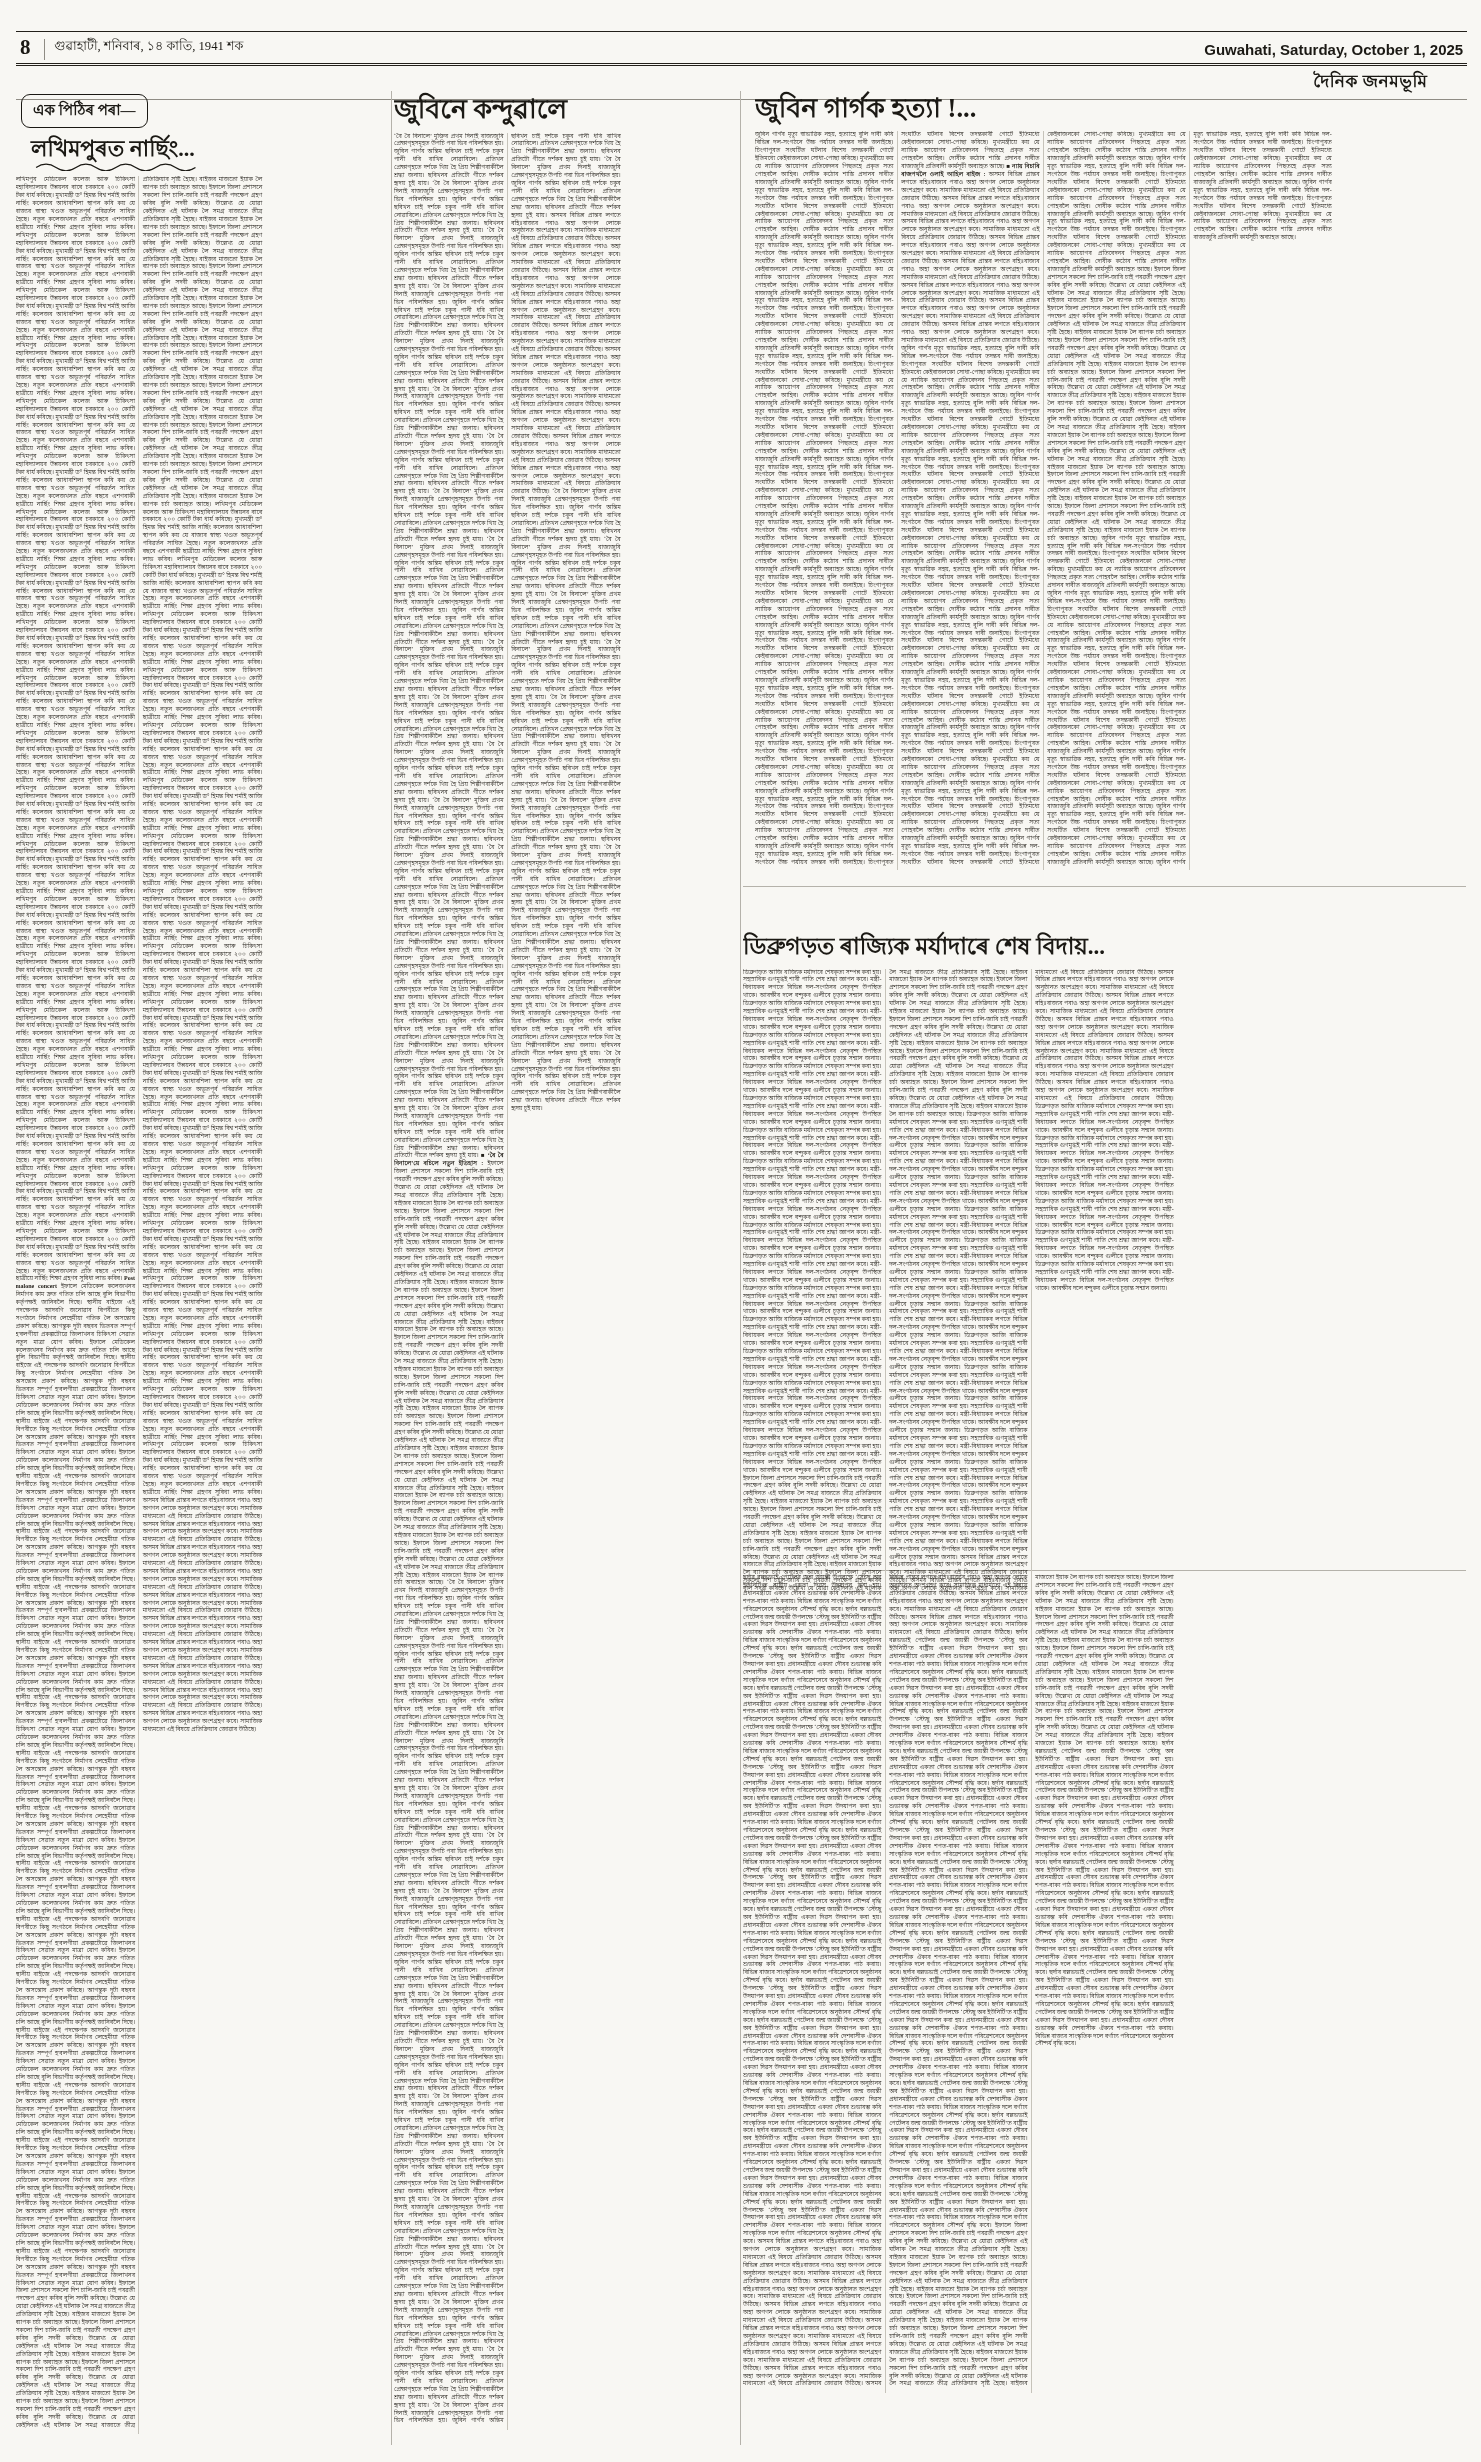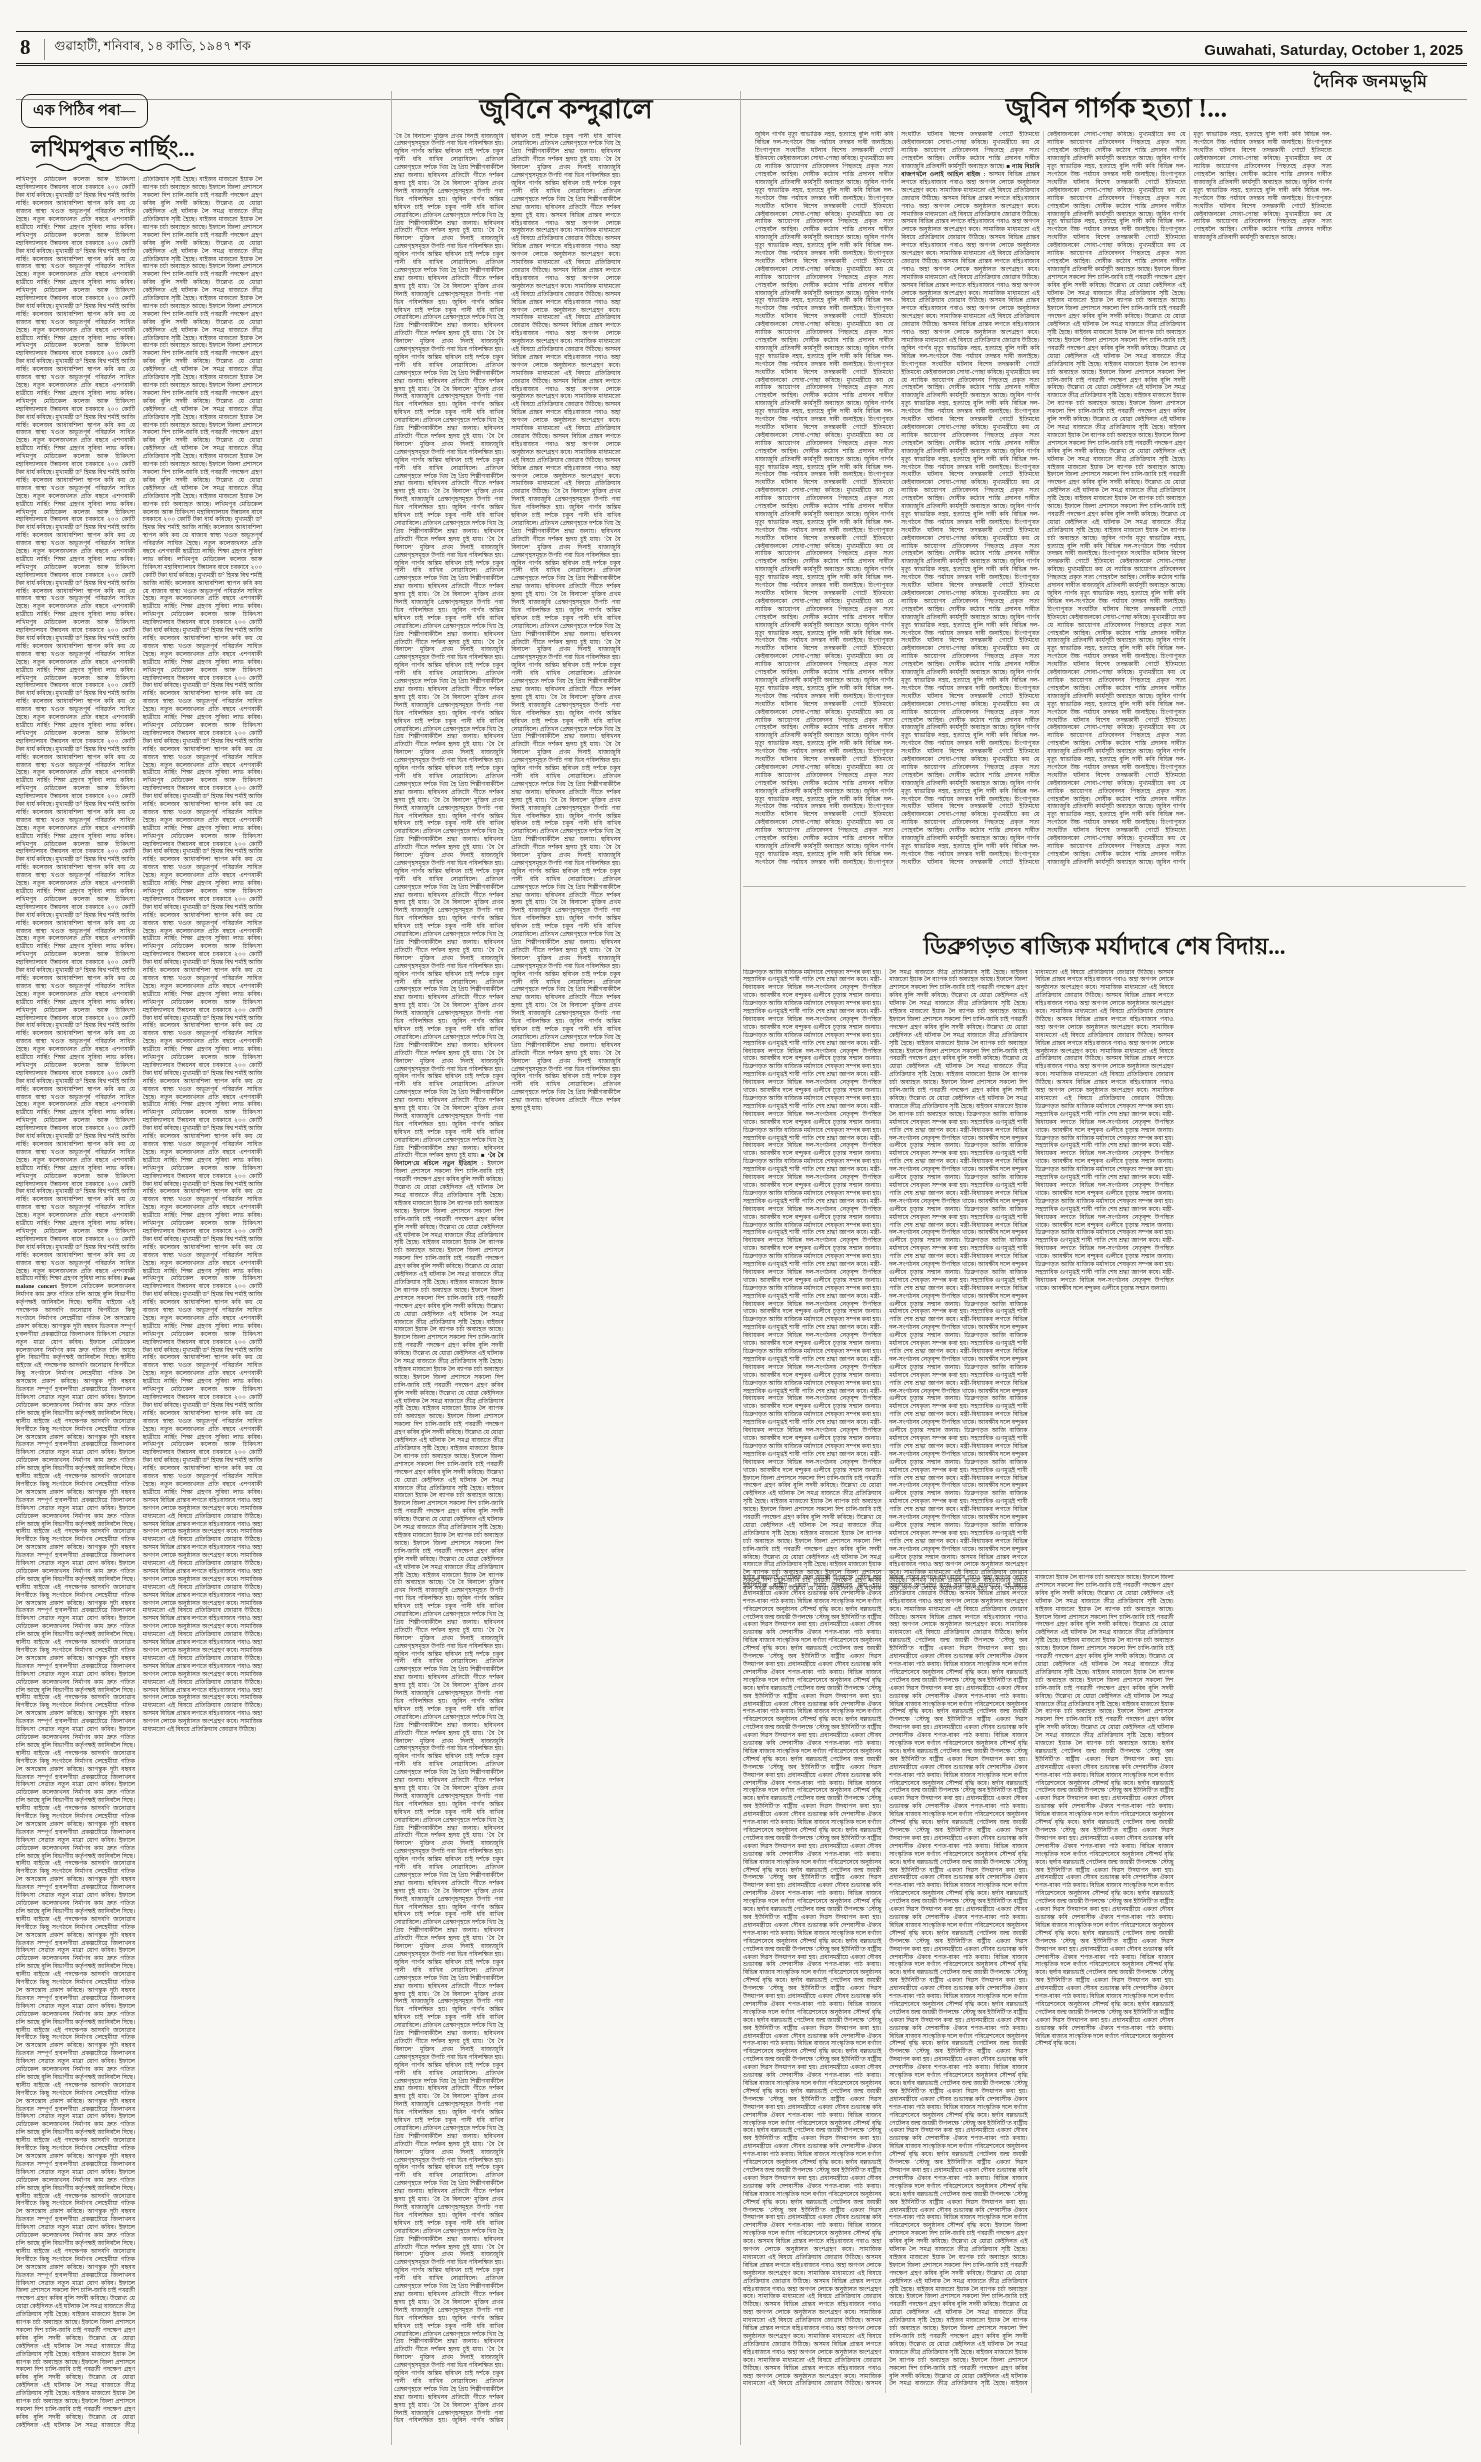--- a/index.html
+++ b/index.html
@@ -35,21 +35,21 @@
   .a3 { left:755px; top:91px;  width:723px; height:791px; }
   .a4 { left:743px; top:930px; width:723px; height:676px; }
   .a5 { left:743px; top:1574px; width:723px; height:869px; }
   .kicker-box {
     display:inline-block; border:1.1px solid #1b1914; border-radius:9px;
     padding:2.8px 11px 3.9px 11px; margin:3.3px 0 5.5px 5.5px;
     font-size:15px; font-weight:bold;
   }
   .hl { font-weight:bold; line-height:1.15; }
   .hl-a1 { font-size:22px; margin:2.2px 0 1.1px 15.5px; }
-  .hl-c  { text-align:center; }
+  .hl-c  { }
   .hl-a2 { font-size:26.6px; margin:3.3px 0 7.7px 0; }
   .hl-a3 { font-size:26.6px; margin:2.2px 0 7.7px 0; }
   .hl-a4 { font-size:23px; margin:4.4px 0 7.7px 0; }
   .hl-a5 { font-size:22px; margin:4.4px 0 7.7px 0; }
   .flourish { display:block; margin:1.1px 0 5.5px 19px; }
   .body {
     text-align:justify; font-size:6px; line-height:1.32; color:#24211b;
     column-gap:7.7px; column-rule:0.6px solid #c6c3ba; column-fill:auto;
     overflow:hidden; word-break:break-word;
   }
@@ -66,21 +66,21 @@
 <body>
 
 <div class="page">
 
   <div class="hdr">
     <div class="hdr-top-rule"></div>
     <div class="hdr-row">
       <div class="hdr-left">
         <span class="page-num">8</span>
         <span class="hdr-vline"></span>
-        <span class="date-as">গুৱাহাটী, শনিবাৰ, ১৪ কাতি, ১৯৪৭ শক</span>
+        <span class="date-as">গুৱাহাটী, শনিবাৰ, ১৪ কাতি, 1941 শক</span>
       </div>
       <div class="date-en">Guwahati, Saturday, October 1, 2025</div>
     </div>
     <div class="double-rule"></div>
     <div class="masthead-row">
       <span class="masthead">দৈনিক জনমভূমি</span>
     </div>
   </div>
 
   <div class="vsep v1"></div>

